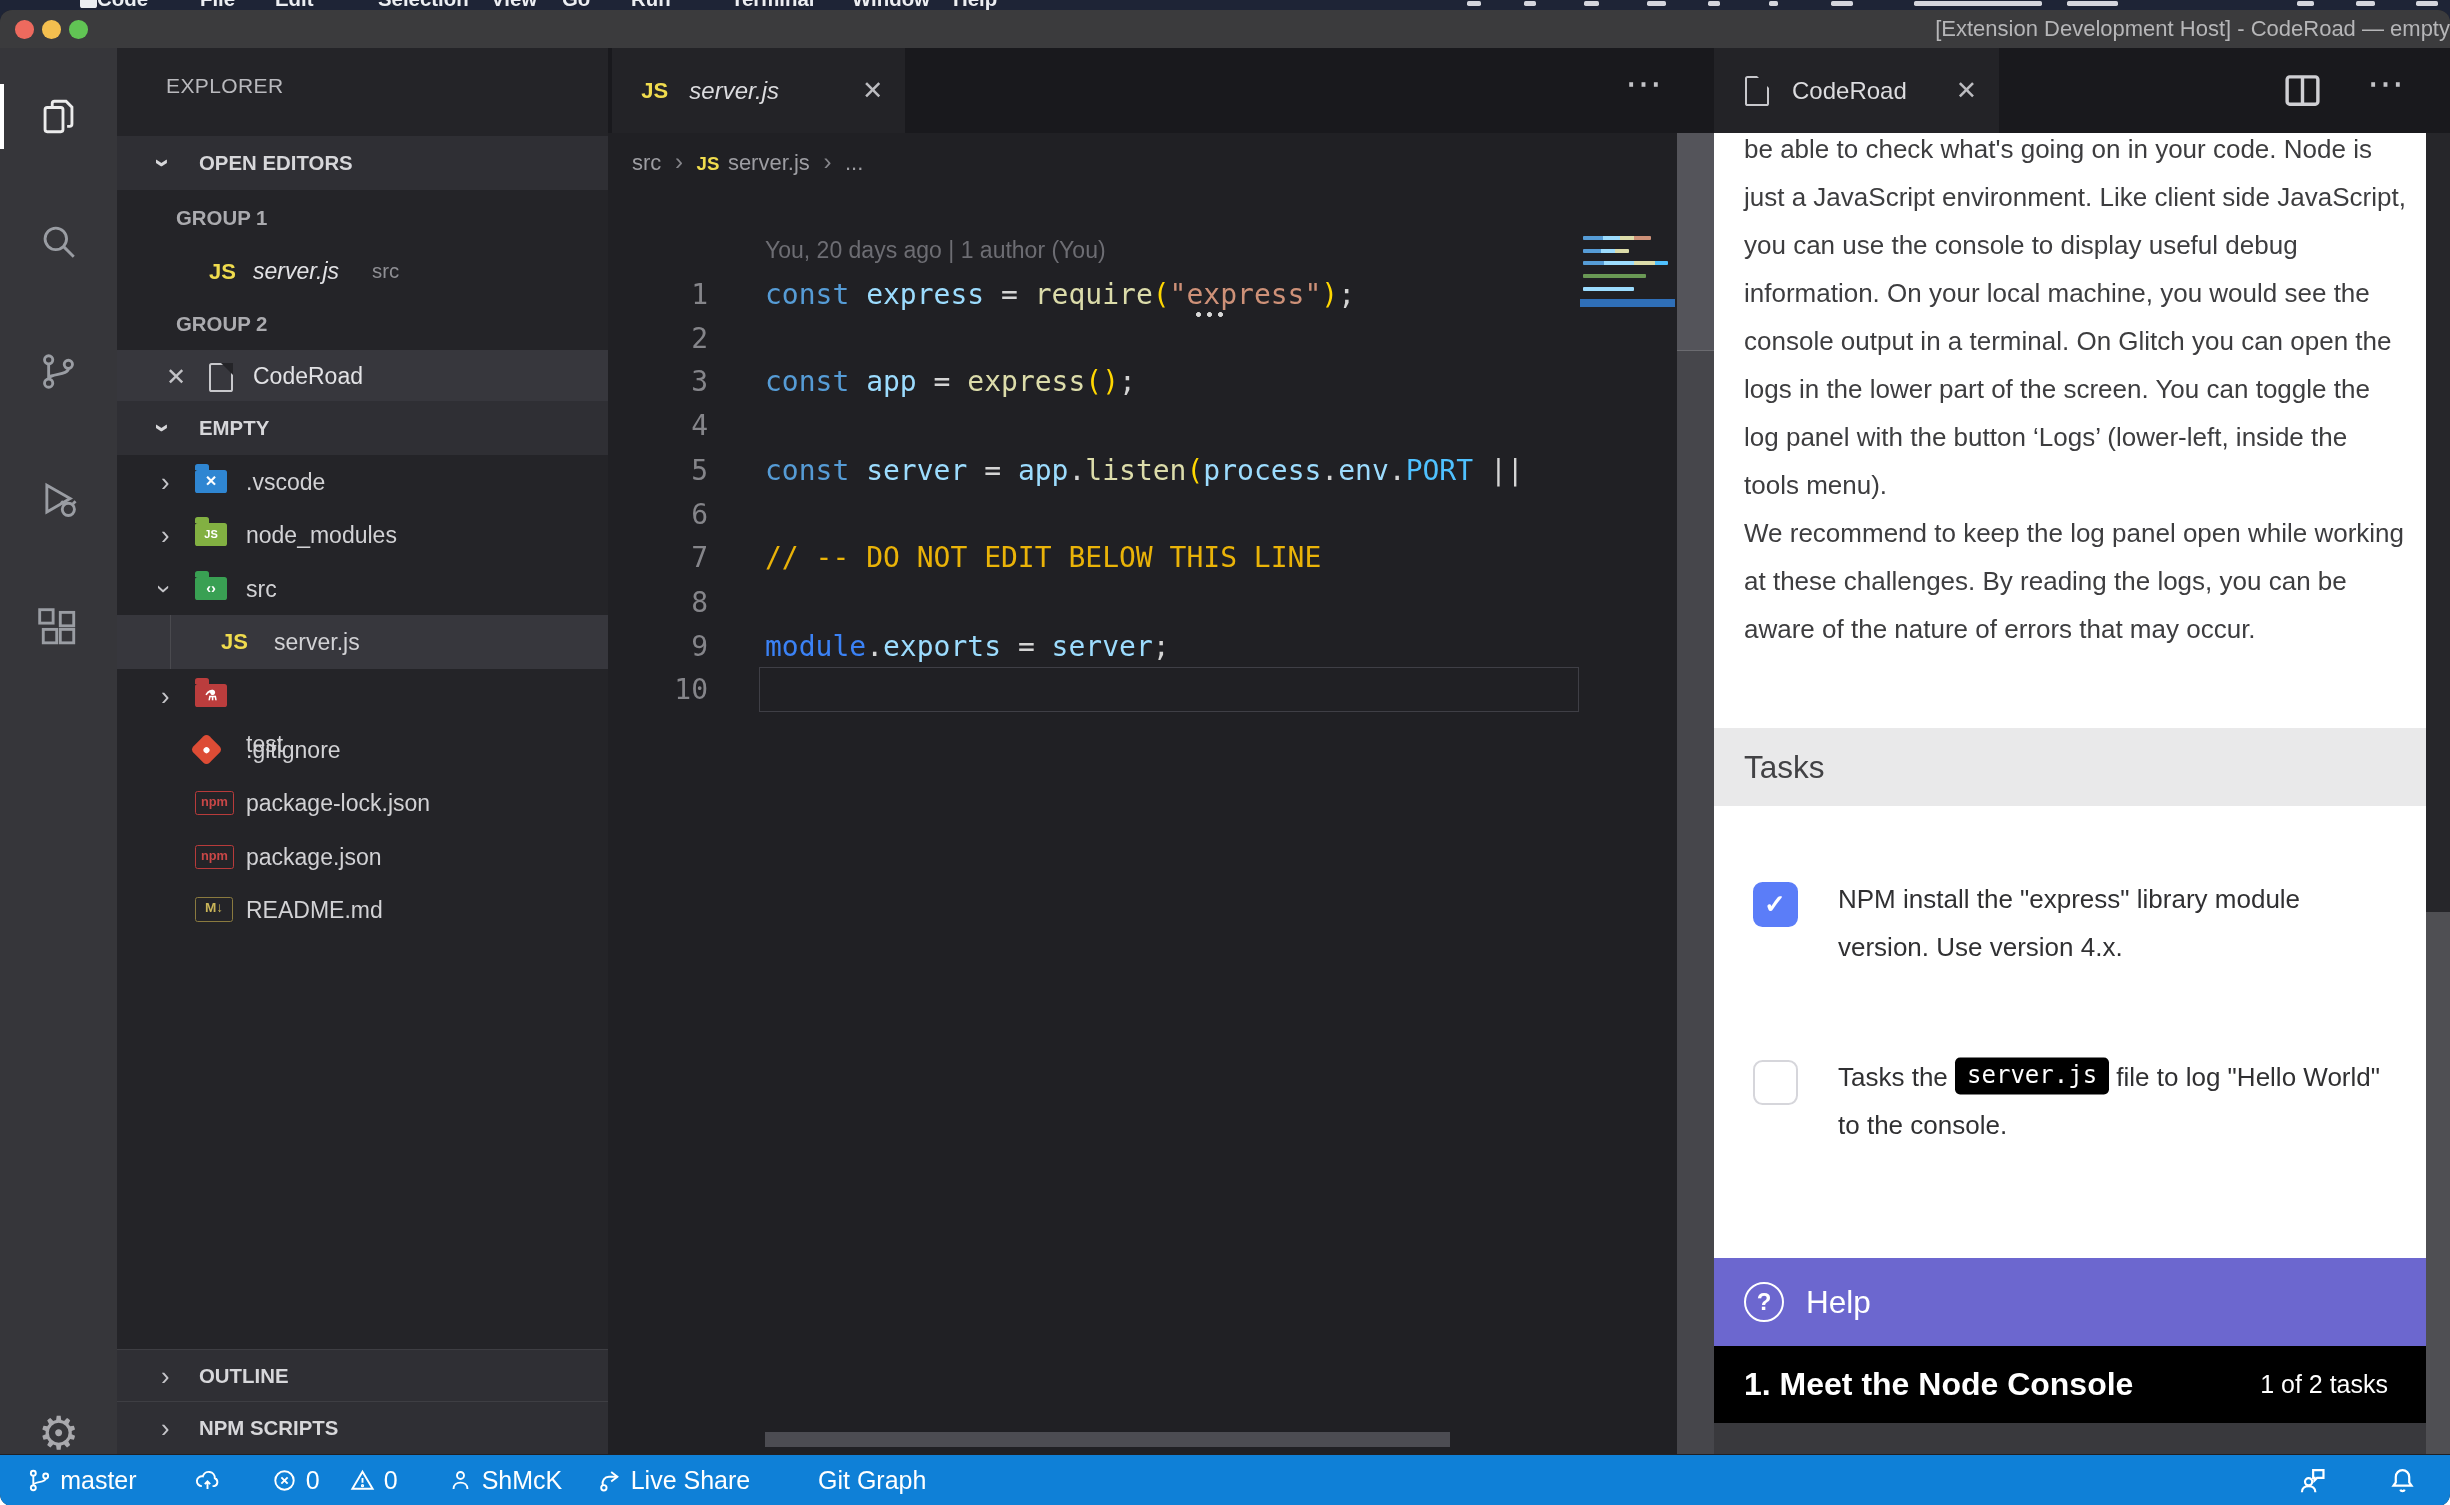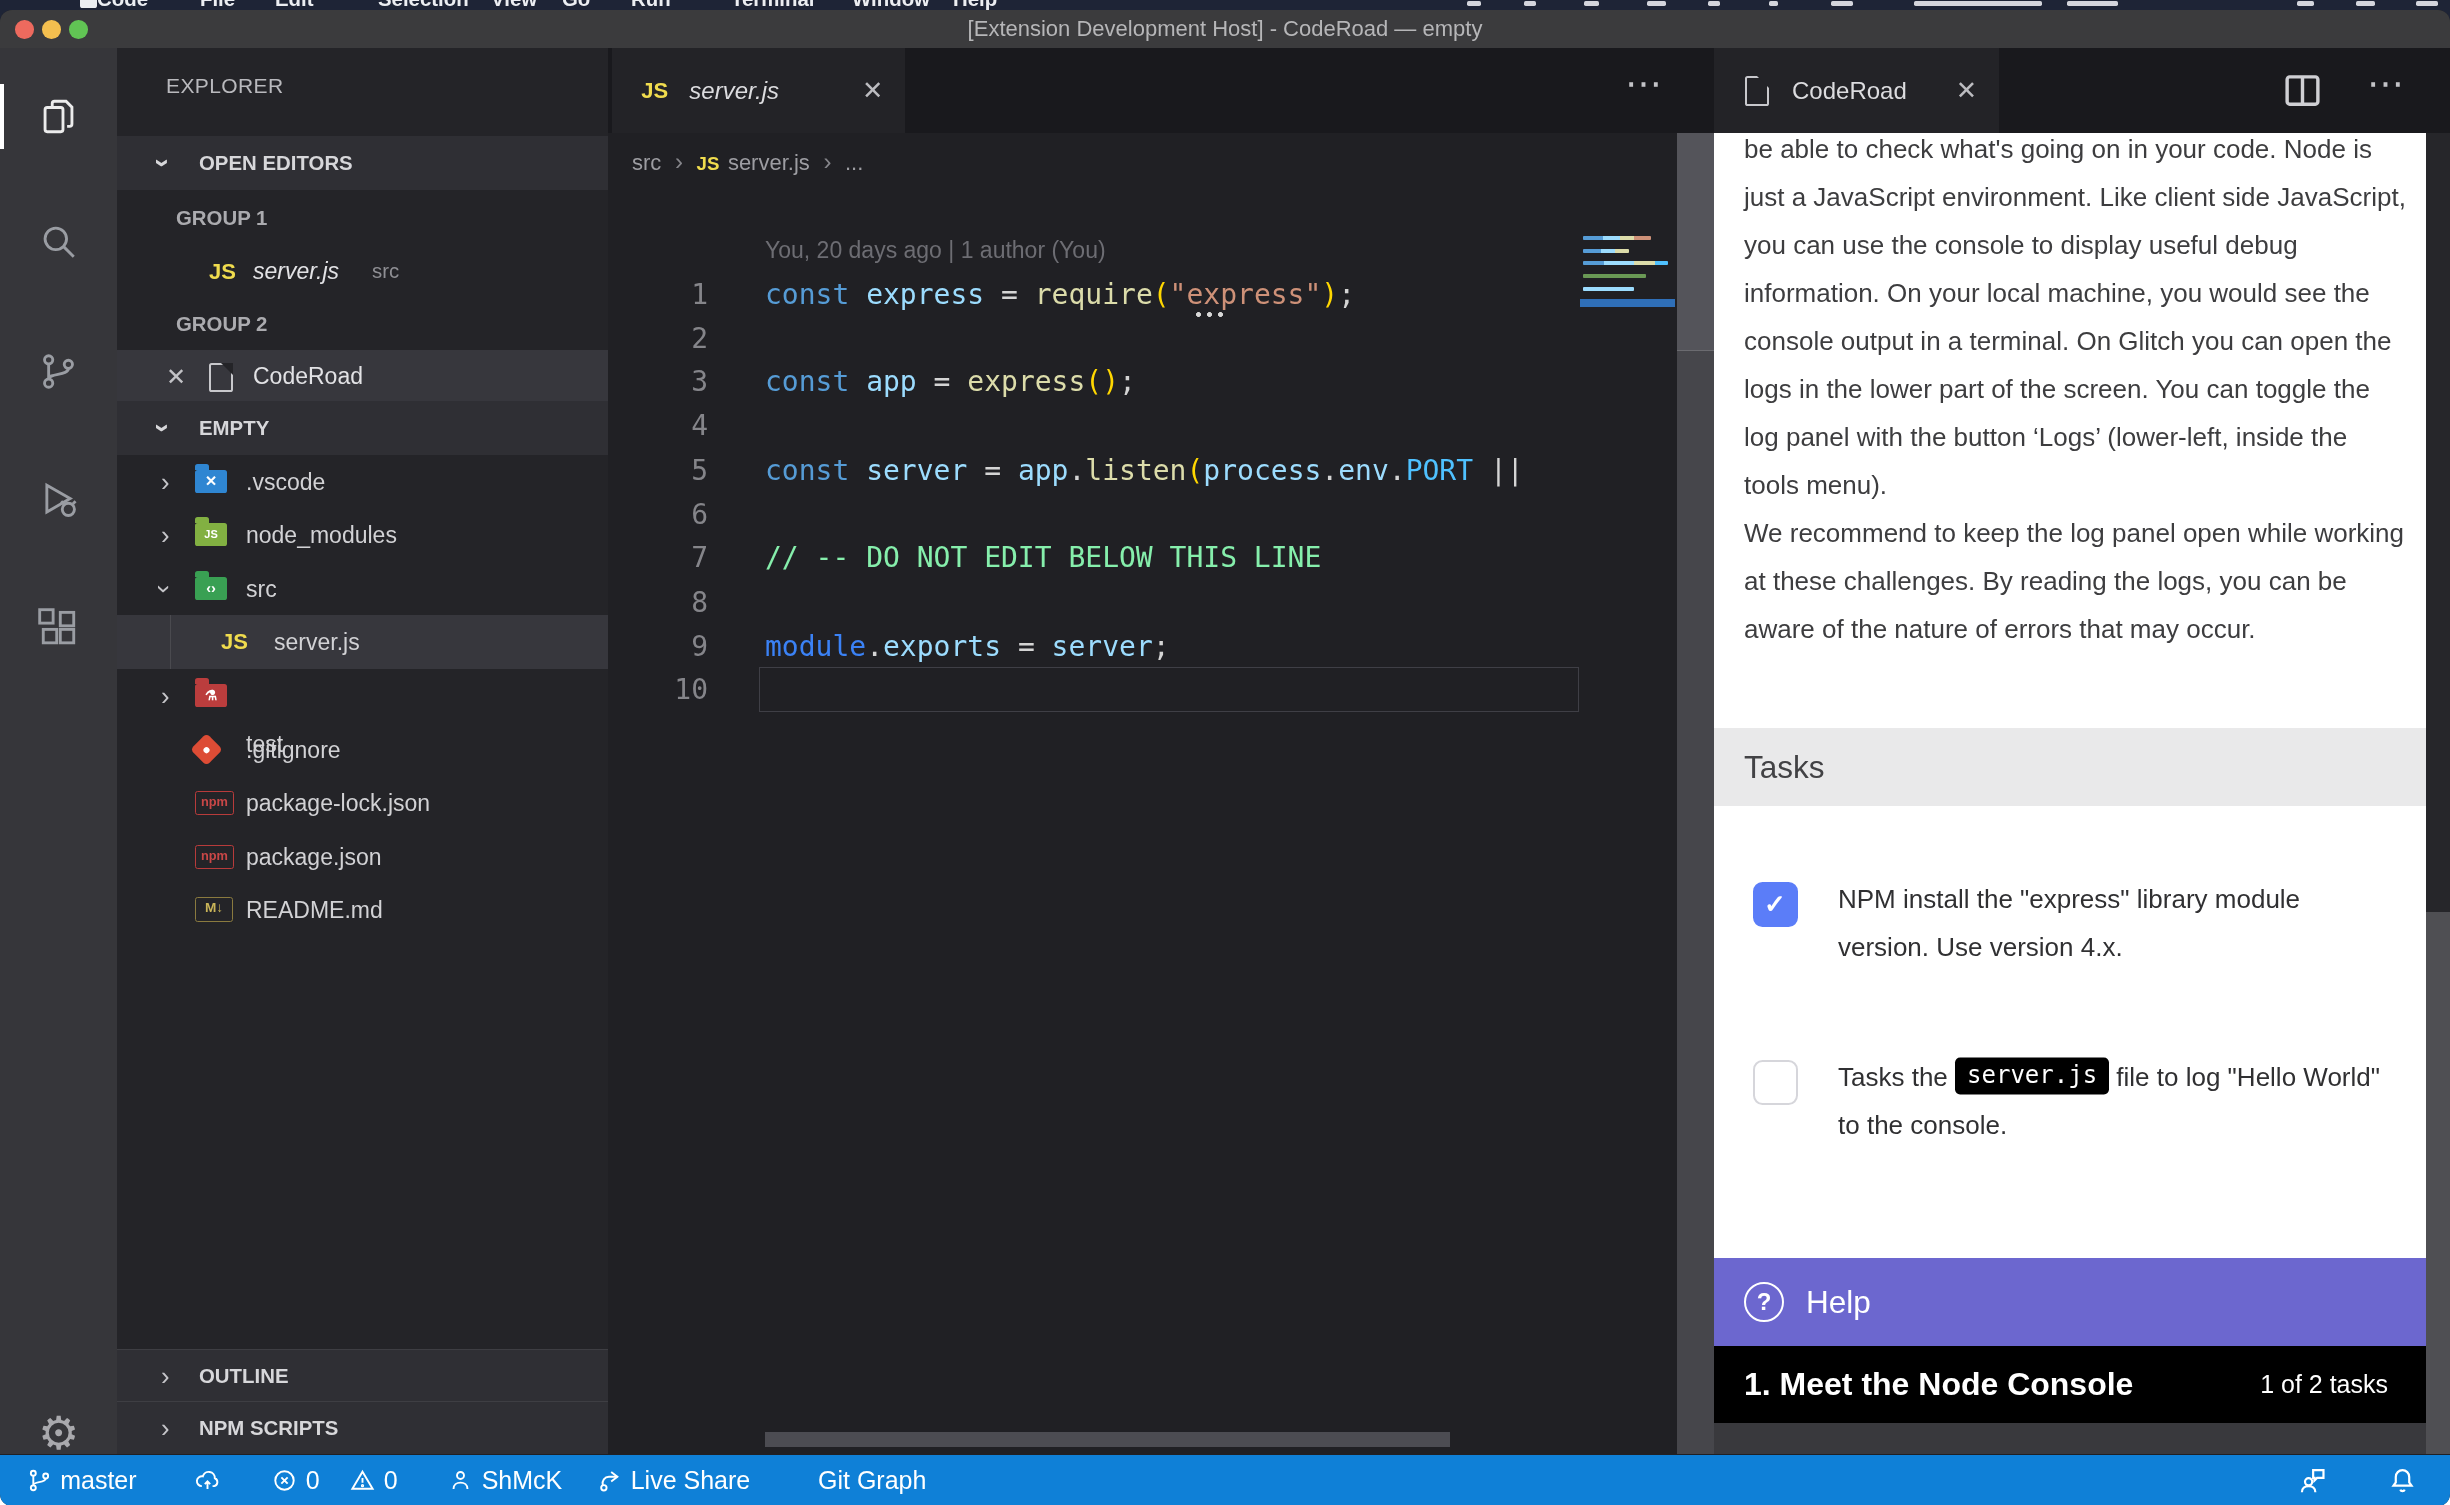--- a/index.html
+++ b/index.html
@@ -11,21 +11,21 @@
   .m-apple{position:absolute;top:-5.1px;left:80px;width:17px;height:12.8px;background:#eceef2;border-radius:4.3px 4.3px 2.6px 2.6px;}
   .m-mark{position:absolute;top:0.9px;background:#e8e9ee;opacity:.9;border-radius:1.7px;height:5.1px;}
   
   .window{position:absolute;top:10.2px;left:0;width:2450px;height:1496px;background:#202024;
           border-radius:12px;overflow:hidden;z-index:2;}
   .titlebar{position:absolute;top:0;left:0;right:0;height:38px;background:#3b3b3d;border-bottom:0.9px solid #2b2b2d;}
   .light{position:absolute;top:10.2px;width:18.7px;height:18.7px;border-radius:50%;}
   .l-red{left:15.3px;background:#ed6a5e;}
   .l-yellow{left:42px;background:#f4bf4f;}
   .l-green{left:69px;background:#61c454;}
-  .win-title{position:absolute;top:0;left:0;right:0;height:30px;line-height:38px;text-align:center;
+  .win-title{position:absolute;top:0;left:0;right:0;height:30px;line-height:38px;text-align:right;
              color:#b6b6b8;font-size:22px;}
   .main{position:absolute;top:38px;left:0;right:0;height:1406px;}
   
   .activitybar{position:absolute;top:0;left:0;width:117px;height:1406px;background:#36363a;}
   .ab-btn{position:absolute;left:0;width:117px;height:82px;display:flex;align-items:center;justify-content:center;color:#9a9da3;}
   .ab-btn.active{color:#ececec;}
   .ab-btn.active::before{content:"";position:absolute;left:0;top:8.5px;bottom:8.5px;width:4.3px;background:#ffffff;}
   .ab-btn svg{width:43px;height:43px;stroke:currentColor;fill:none;stroke-width:1.6;}
   .ab-gear{position:absolute;left:0;width:117px;height:77px;top:1346px;display:flex;align-items:center;justify-content:center;
            color:#a9a9ad;font-size:46px;font-family:"DejaVu Sans",sans-serif;}
@@ -340,21 +340,21 @@
             <div class="code-line" style="top: 401px;">
               <span class="ln">5</span>
               <span class="ct"><span style="color: rgb(86, 156, 214);">const </span><span style="color: rgb(156, 220, 254);">server </span><span style="color: rgb(212, 212, 212);">= </span><span style="color: rgb(156, 220, 254);">app</span><span style="color: rgb(212, 212, 212);">.</span><span style="color: rgb(220, 220, 170);">listen</span><span style="color: rgb(255, 215, 0);">(</span><span style="color: rgb(156, 220, 254);">process</span><span style="color: rgb(212, 212, 212);">.</span><span style="color: rgb(156, 220, 254);">env</span><span style="color: rgb(212, 212, 212);">.</span><span style="color: rgb(79, 193, 255);">PORT </span><span style="color: rgb(212, 212, 212);">||</span></span>
             </div>
             <div class="code-line" style="top: 445px;">
               <span class="ln">6</span>
               <span class="ct"></span>
             </div>
             <div class="code-line" style="top: 488px;">
               <span class="ln">7</span>
-              <span class="ct"><span style="color: #86efac; margin-top: 28px;">// -- DO NOT EDIT BELOW THIS LINE</span></span>
+              <span class="ct"><span style="color: #eab308; margin-top: 28px;">// -- DO NOT EDIT BELOW THIS LINE</span></span>
             </div>
             <div class="code-line" style="top: 533px;">
               <span class="ln">8</span>
               <span class="ct"></span>
             </div>
             <div class="code-line" style="top: 577px;">
               <span class="ln">9</span>
               <span class="ct"><span style="color: #3b82f6;">module</span><span style="color: rgb(212, 212, 212);">.</span><span style="color: rgb(156, 220, 254);">exports </span><span style="color: rgb(212, 212, 212);">= </span><span style="color: rgb(156, 220, 254);">server</span><span style="color: rgb(212, 212, 212);">;</span></span>
             </div>
             <div class="code-line" style="top: 620px;">

